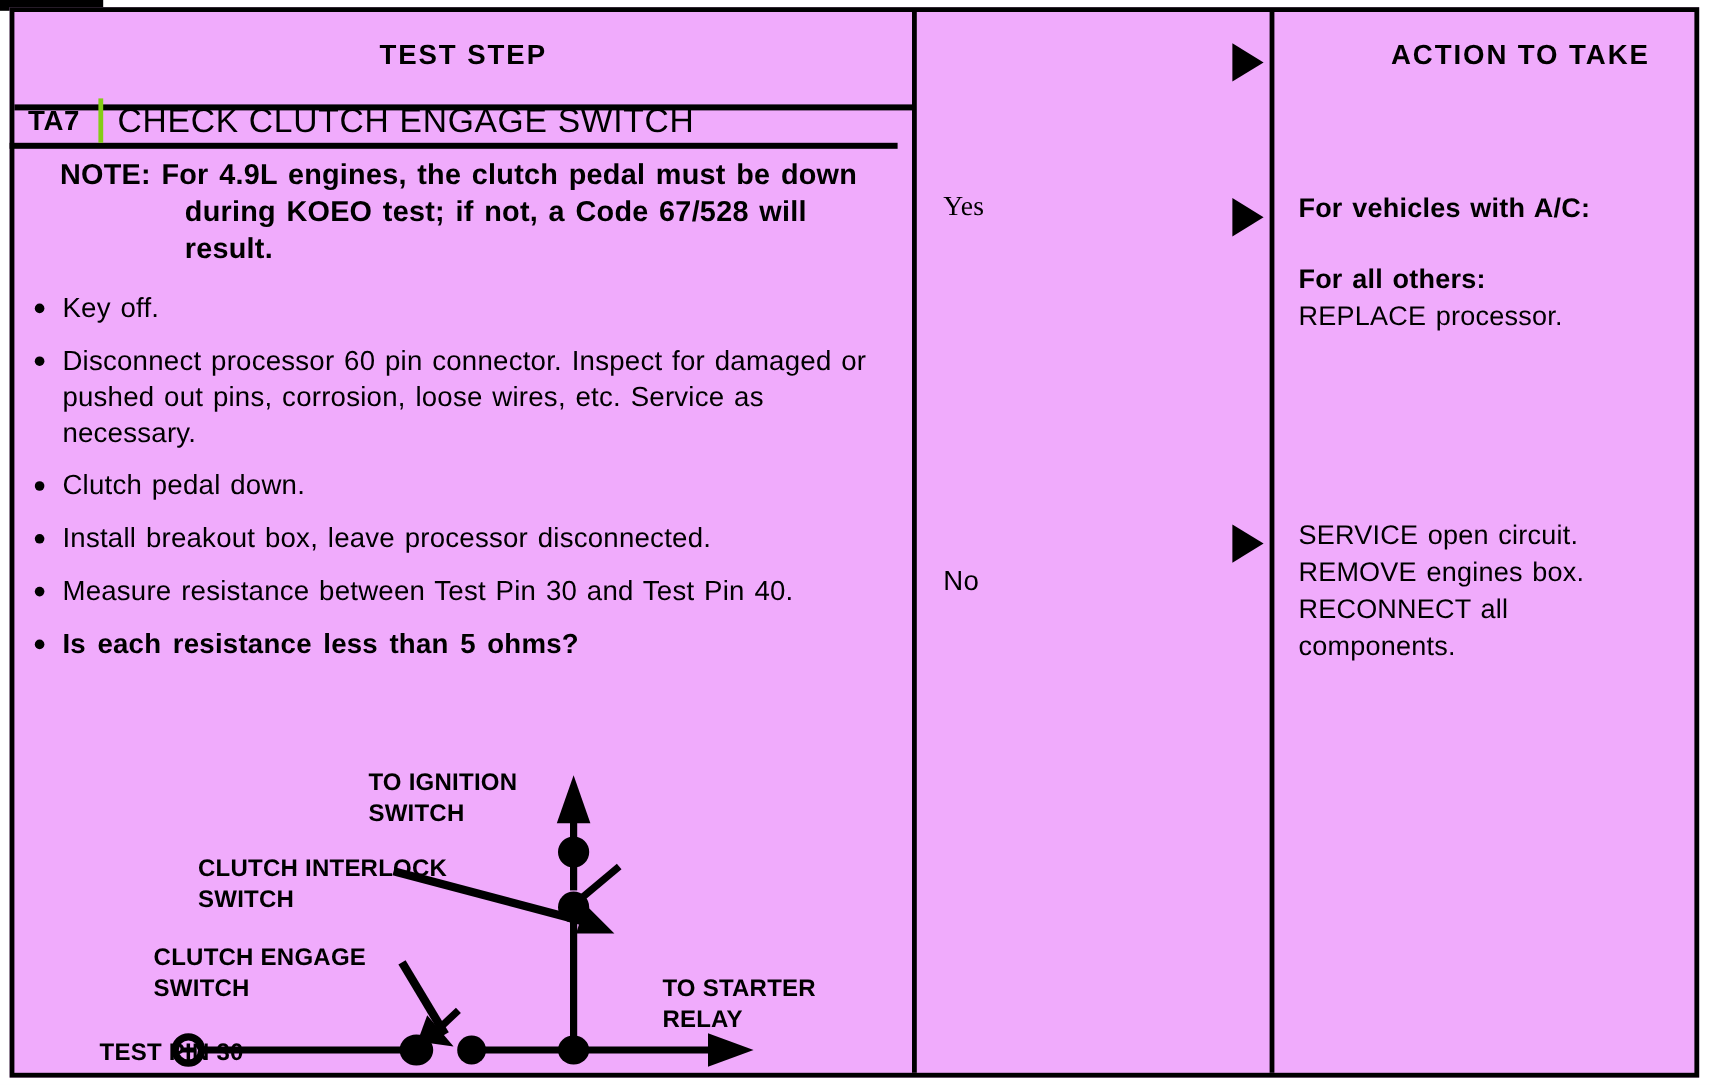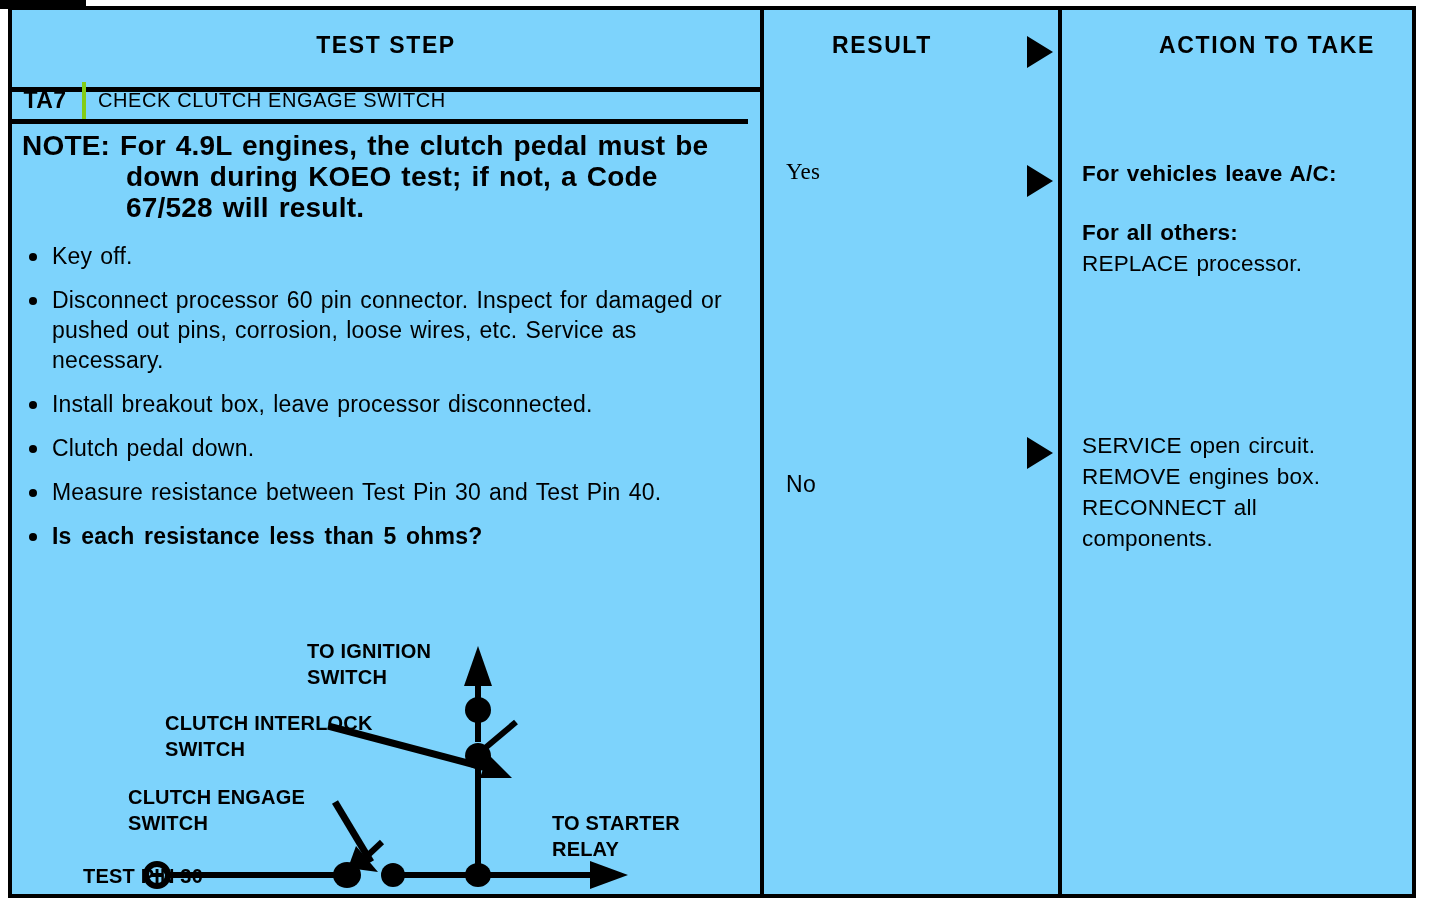--- a/index.html
+++ b/index.html
@@ -35,21 +35,21 @@
 
   
   .table-frame {
     position: absolute;
     left: 8px;
     top: 6px;
     width: 1408px;   
     height: 892px;   
     border: 4px solid #000;
     box-sizing: border-box;
-    background: #7dd3fc;
+    background: #f0abfc;
   }
 
   
   .col-divider {
     position: absolute;
     top: 0;
     width: 4px;
     background: #000;
   }
   .col-divider.d1 { left: 748px; top: 0; bottom: 0; }
@@ -109,42 +109,43 @@
     box-sizing: border-box;
     font-weight: bold;
     font-size: 23px;
     letter-spacing: 0.5px;
     display: flex; align-items: center; justify-content: center;
   }
   .ta7-title {
     position: absolute;
     left: 90px; top: 0px; height: 37px;
     display: flex; align-items: center;
-    font-size: 20px;
+    font-size: 28px;
     letter-spacing: 0.6px;
     white-space: nowrap;
   }
 
   
   .teststep-body {
     position: absolute;
     left: 22px;
     top: 130px;
     width: 716px;
   }
 
   .note-block {
     font-weight: bold;
-    font-size: 28px;
+    font-size: 24px;
     line-height: 31px;
     letter-spacing: 0.2px;
     padding-left: 104px;
     text-indent: -104px;
     margin-bottom: 18px;
     word-spacing: 2px;
+    margin-left: 28px;
   }
 
   ul.steps {
     list-style: none;
     margin: 0;
     padding: 0;
   }
   ul.steps li {
     position: relative;
     padding-left: 30px;
@@ -210,50 +211,49 @@
 <div id="page">
 
   <div class="top-black-bar"></div>
 
   <div class="table-frame">
     <div class="col-divider d1"></div>
     <div class="col-divider d2"></div>
     <div class="header-rule"></div>
 
     <div class="hdr hdr-teststep">TEST STEP</div>
-    <div class="hdr hdr-result">RESULT</div>
     <div class="hdr hdr-action">ACTION TO TAKE</div>
 
     <div class="tri tri-hdr"></div>
     <div class="tri tri-yes"></div>
     <div class="tri tri-no"></div>
   </div>
 
   <div class="ta7-row">
     <div class="ta7-code">TA7</div>
     <div class="ta7-title">CHECK CLUTCH ENGAGE SWITCH</div>
   </div>
 
   <div class="teststep-body">
     <div class="note-block">NOTE: For 4.9L engines, the clutch pedal must be down during KOEO test; if not, a Code 67/528 will result.</div>
     <ul class="steps">
       <li>Key off.</li>
       <li>Disconnect processor 60 pin connector. Inspect for damaged or pushed out pins, corrosion, loose wires, etc. Service as necessary.</li>
+      <li>Clutch pedal down.</li>
       <li>Install breakout box, leave processor disconnected.</li>
-      <li>Clutch pedal down.</li>
       <li>Measure resistance between Test Pin 30 and Test Pin 40.</li>
       <li class="bold">Is each resistance less than 5 ohms?</li>
     </ul>
   </div>
 
   <div class="result-cell result-yes">Yes</div>
   <div class="result-cell result-no">No</div>
 
   <div class="action-block action-yes">
-    <div class="b">For vehicles leave A/C:</div>
+    <div class="b">For vehicles with A/C:</div>
     <div class="gap"></div>
     <div class="b">For all others:</div>
     <div>REPLACE processor.</div>
   </div>
 
   <div class="action-block action-no">
     <div>SERVICE open circuit.</div>
     <div>REMOVE engines box.</div>
     <div>RECONNECT all</div>
     <div>components.</div>

